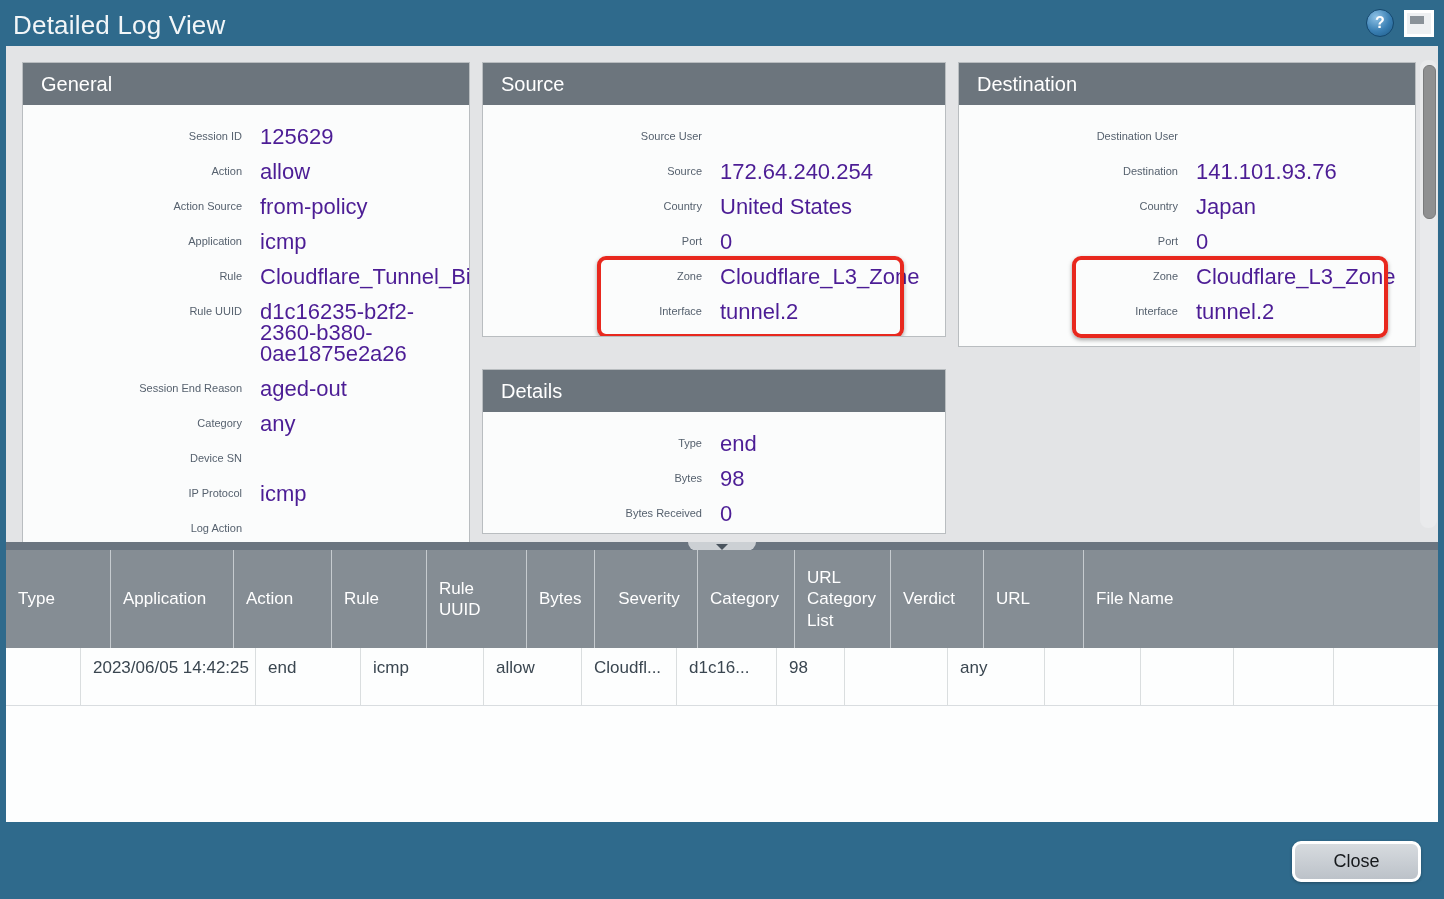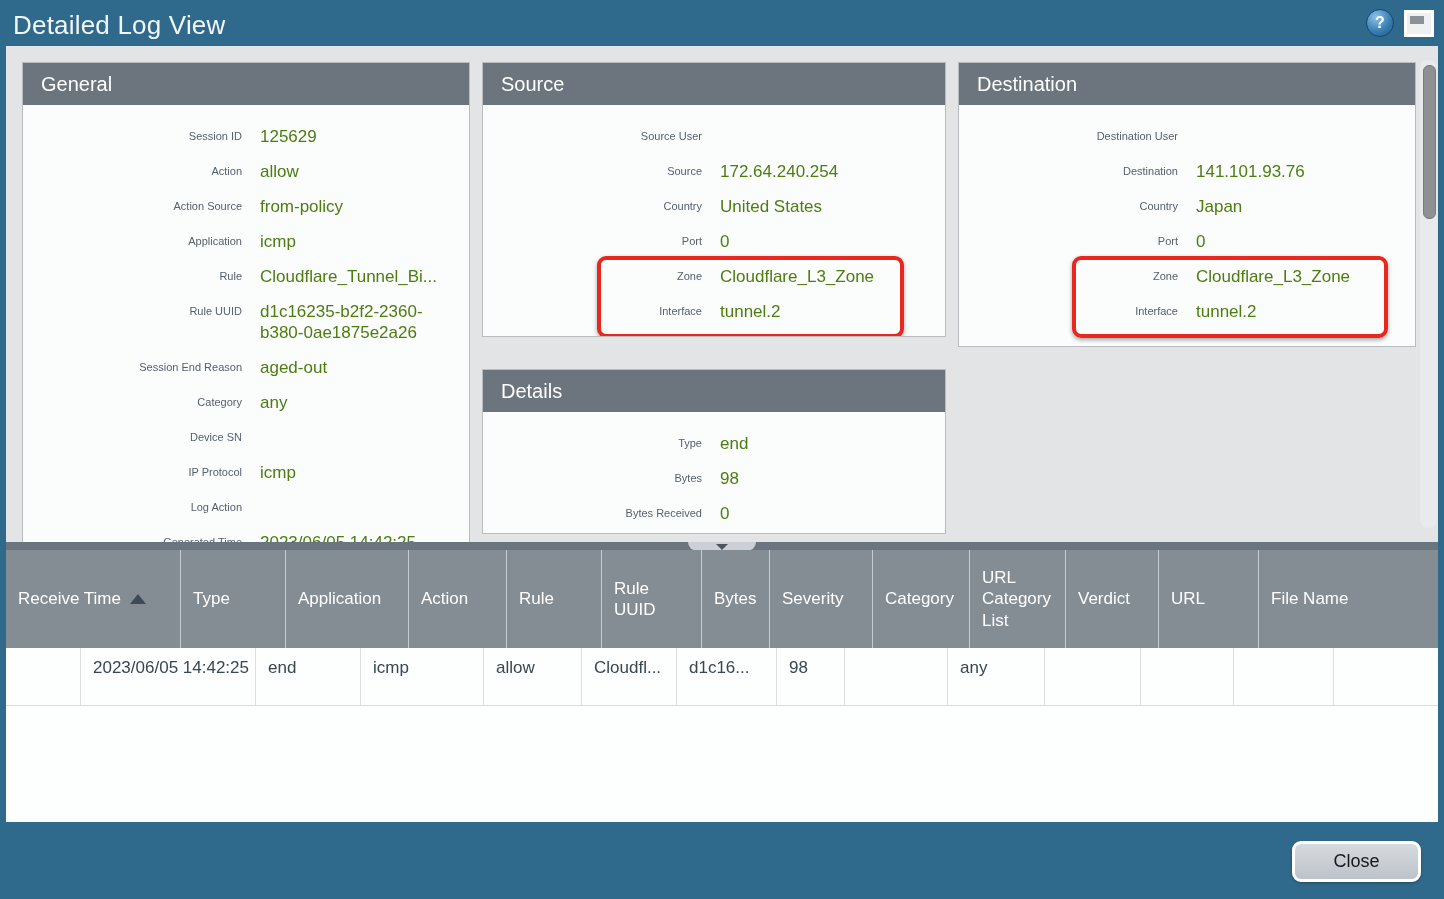--- a/index.html
+++ b/index.html
@@ -14,21 +14,21 @@
   .win-icon{width:24px;height:21px;border:3px solid #ffffff;background:#eef0f2;position:relative;cursor:pointer;box-sizing:content-box;}
   .win-icon .bar{position:absolute;left:3px;top:3px;width:14px;height:8px;background:#8a9299;}
 
   
   .upper{position:absolute;top:46px;left:6px;right:6px;height:496px;background:#e3e4e6;overflow:hidden;}
   .panel{position:absolute;background:#fbfcfc;border:1px solid #b9bdc0;box-sizing:border-box;overflow:hidden;}
   .panel-header{height:42px;background:#6c757d;color:#ffffff;font-size:20px;line-height:42px;padding-left:18px;font-weight:400;}
   .panel-body{padding:14px 16px 6px 14px;}
   .field{display:flex;align-items:flex-start;min-height:35px;box-sizing:border-box;padding:7px 0;}
   .f-label{flex:0 0 205px;text-align:right;color:#56616e;font-size:11px;line-height:21px;}
-  .f-value{flex:1;padding-left:18px;color:#4d7c0f;font-size:17px;line-height:21px;word-wrap:break-word;}
+  .f-value{flex:1;padding-left:18px;color:#4c1d95;font-size:22px;line-height:21px;word-wrap:break-word;}
   .panel.general{left:16px;top:16px;width:448px;height:620px;}
   .panel.source{left:476px;top:16px;width:464px;height:275px;}
   .panel.details{left:476px;top:323px;width:464px;height:165px;}
   .panel.destination{left:952px;top:16px;width:458px;height:285px;}
   .red-box{position:absolute;border:4px solid #e8281e;border-radius:9px;box-shadow:0 2px 4px rgba(0,0,0,.35);pointer-events:none;}
   .panel.source .red-box{left:114px;top:193px;width:299px;height:74px;}
   .panel.destination .red-box{left:113px;top:193px;width:308px;height:74px;}
   .vscroll{position:absolute;right:1px;top:14px;width:17px;height:468px;background:#e9eaec;border-radius:8px;}
   .vscroll .thumb{position:absolute;left:3px;top:5px;width:11px;height:152px;background:#8f9091;border:1px solid #7a7b7c;border-radius:6px;cursor:pointer;}
 
@@ -231,43 +231,39 @@
   </div>
 
   <div class="splitter">
     <div class="tab">
       <span class="tri"></span>
     </div>
   </div>
 
   <div class="table-section">
     <div class="thead">
-        <div class="th" style="width: 175px;">
-          <span>Receive Time</span>
-          <span class="sort-asc"></span>
-        </div>
         <div class="th" style="width: 105px;">
           <span>Type</span>
         </div>
         <div class="th" style="width: 123px;">
           <span>Application</span>
         </div>
         <div class="th" style="width: 98px;">
           <span>Action</span>
         </div>
         <div class="th" style="width: 95px;">
           <span>Rule</span>
         </div>
         <div class="th" style="width: 100px;">
           <span>Rule UUID</span>
         </div>
         <div class="th" style="width: 68px;">
           <span>Bytes</span>
         </div>
-        <div class="th" style="width: 103px;">
+        <div class="th" style="width: 103px; justify-content: center;">
           <span>Severity</span>
         </div>
         <div class="th" style="width: 97px;">
           <span>Category</span>
         </div>
         <div class="th" style="width: 96px;">
           <span>URL Category List</span>
         </div>
         <div class="th" style="width: 93px;">
           <span>Verdict</span>

